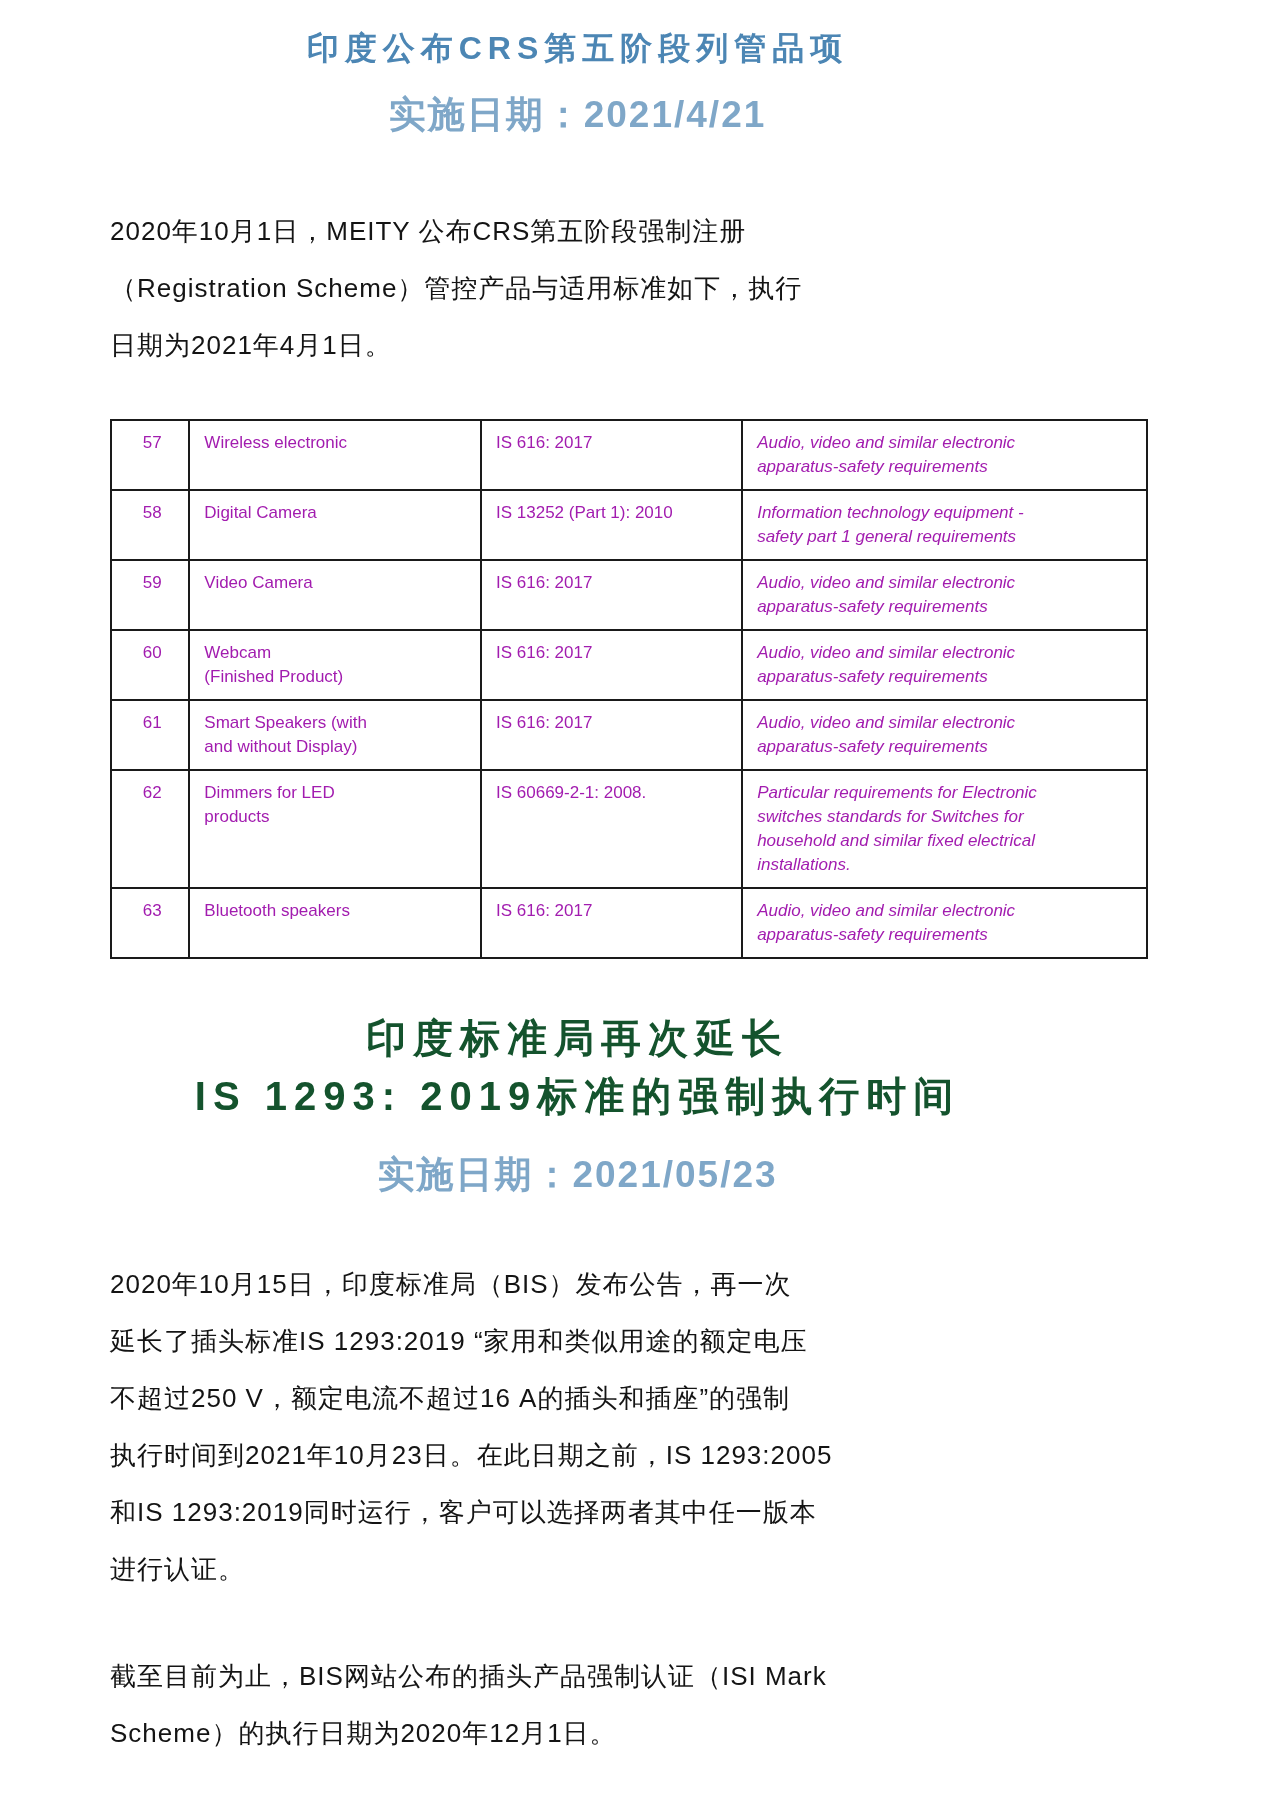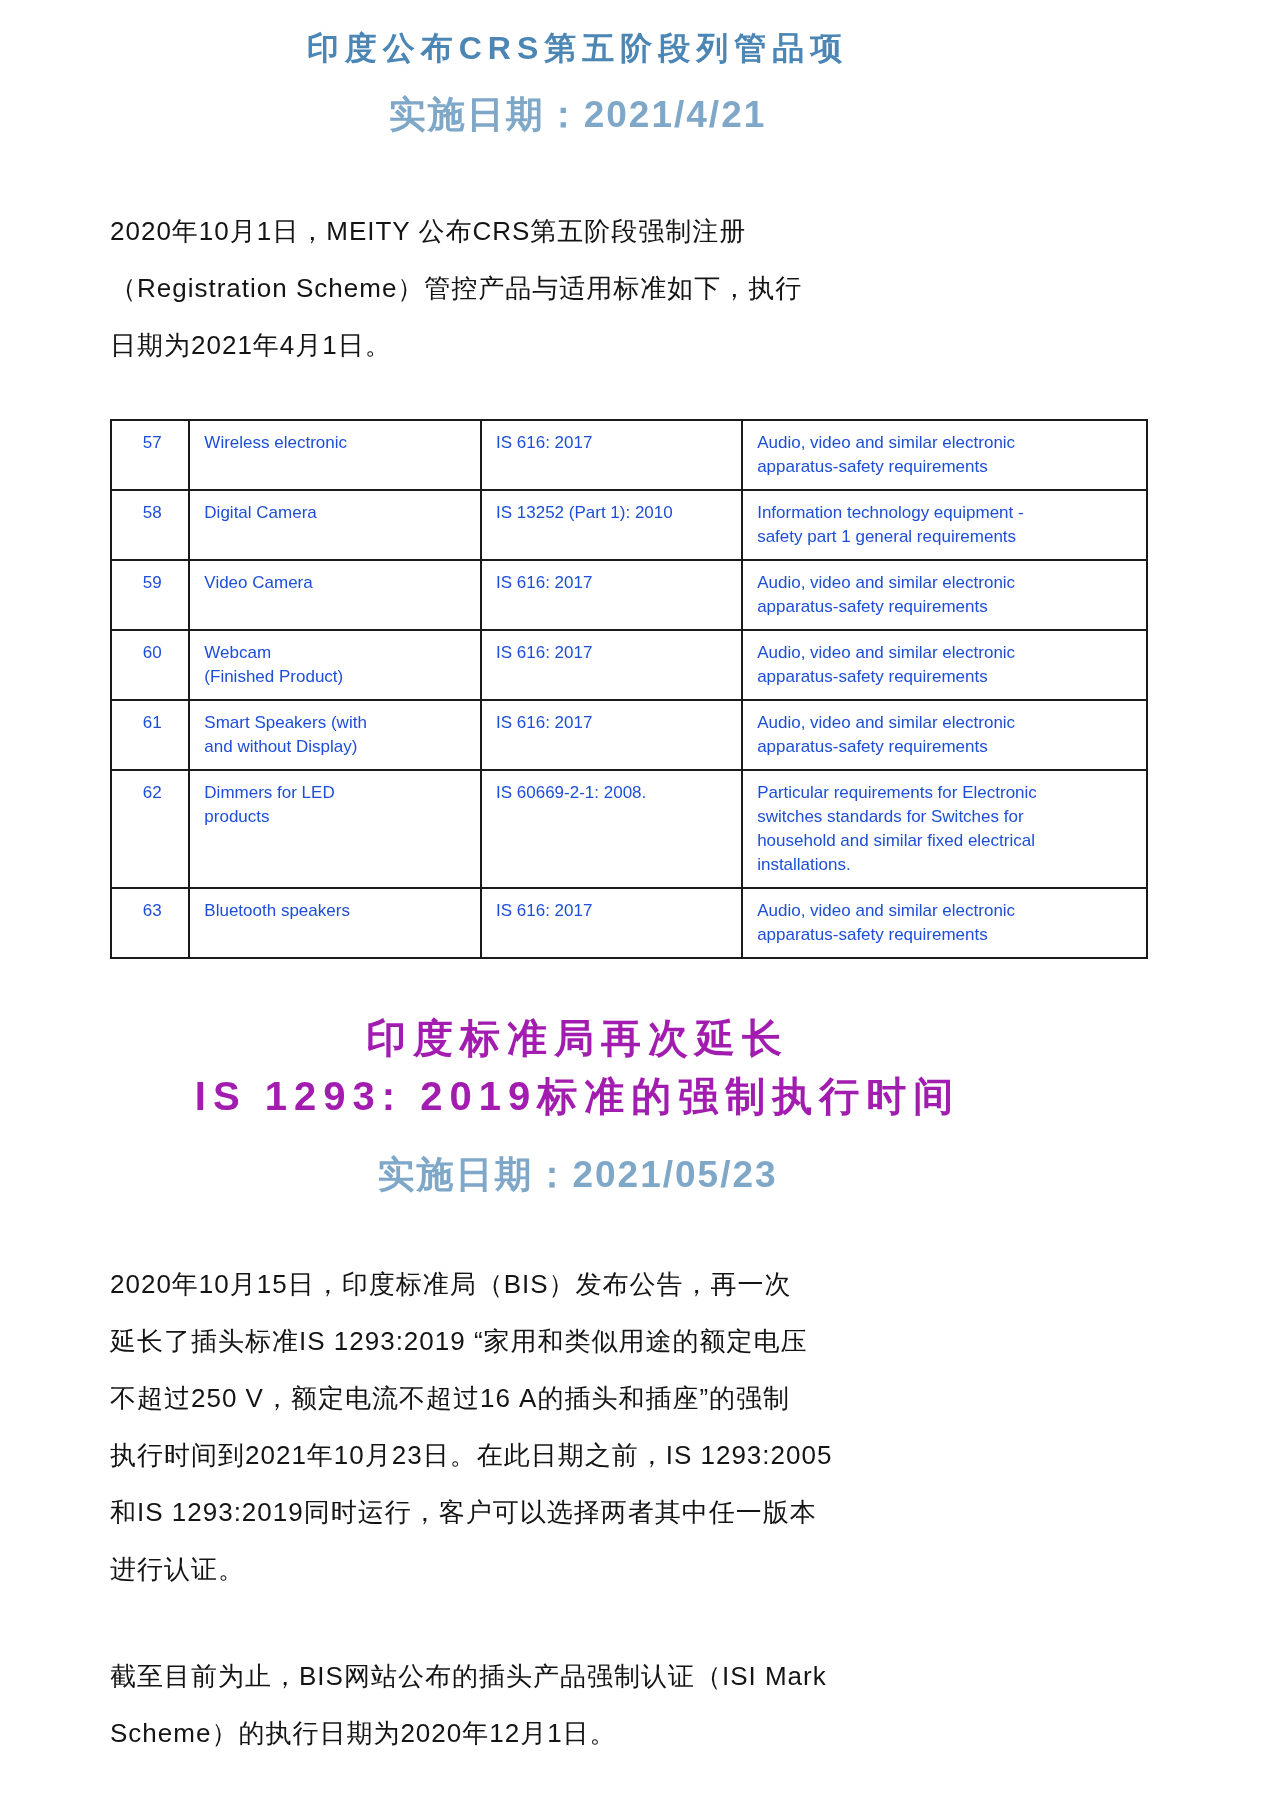--- a/index.html
+++ b/index.html
@@ -63,39 +63,39 @@
     width: 1038px;
     background: #ffffff;
   }
   table.reg-table td {
     border: 2px solid #1a1a1a;
     vertical-align: top;
     font-size: 17px;
     line-height: 24px;
     padding: 10px 10px 10px 14px;
     white-space: pre-line;
-    color: #1d4ed8;
+    color: #a21caf;
     box-sizing: border-box;
   }
   td.col-no {
     width: 72px;
     text-align: center;
     padding-left: 4px;
     padding-right: 4px;
   }
   td.col-product { width: 268px; }
   td.col-standard { width: 240px; padding-left: 10px; }
-  td.col-desc { width: 372px; padding-left: 19px; }
+  td.col-desc { width: 372px; padding-left: 19px; font-style: italic; }
   .title-2 {
     margin: 50px 0 0 0;
     font-size: 40px;
     font-weight: bold;
     letter-spacing: 7px;
     line-height: 58px;
-    color: #a21caf;
+    color: #14532d;
   }
 </style>
 </head>
 <body>
 
 <div class="page">
 
   <h1 class="title-1 centered">印度公布CRS第五阶段列管品项</h1>
 
   <h2 class="subtitle centered">实施日期：2021/4/21</h2>

